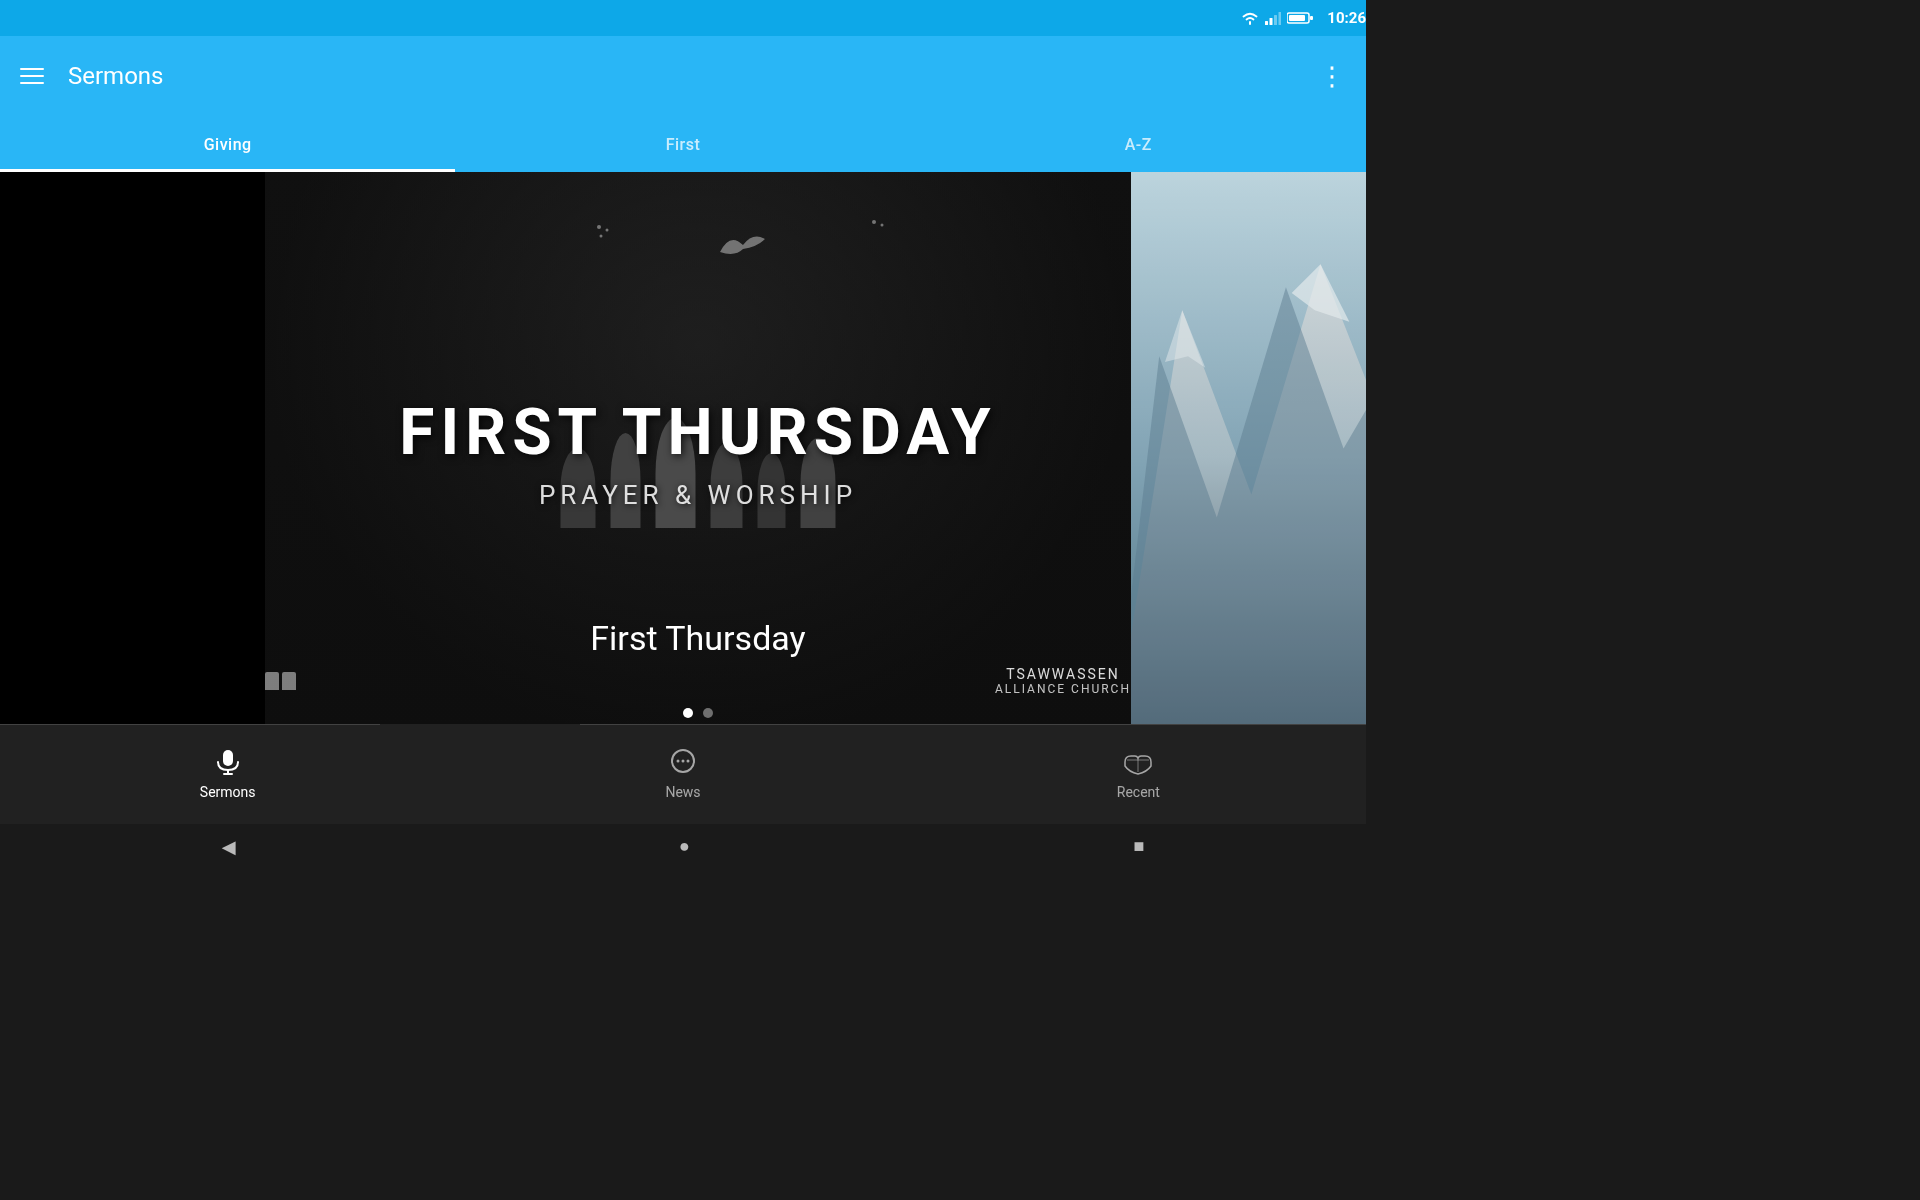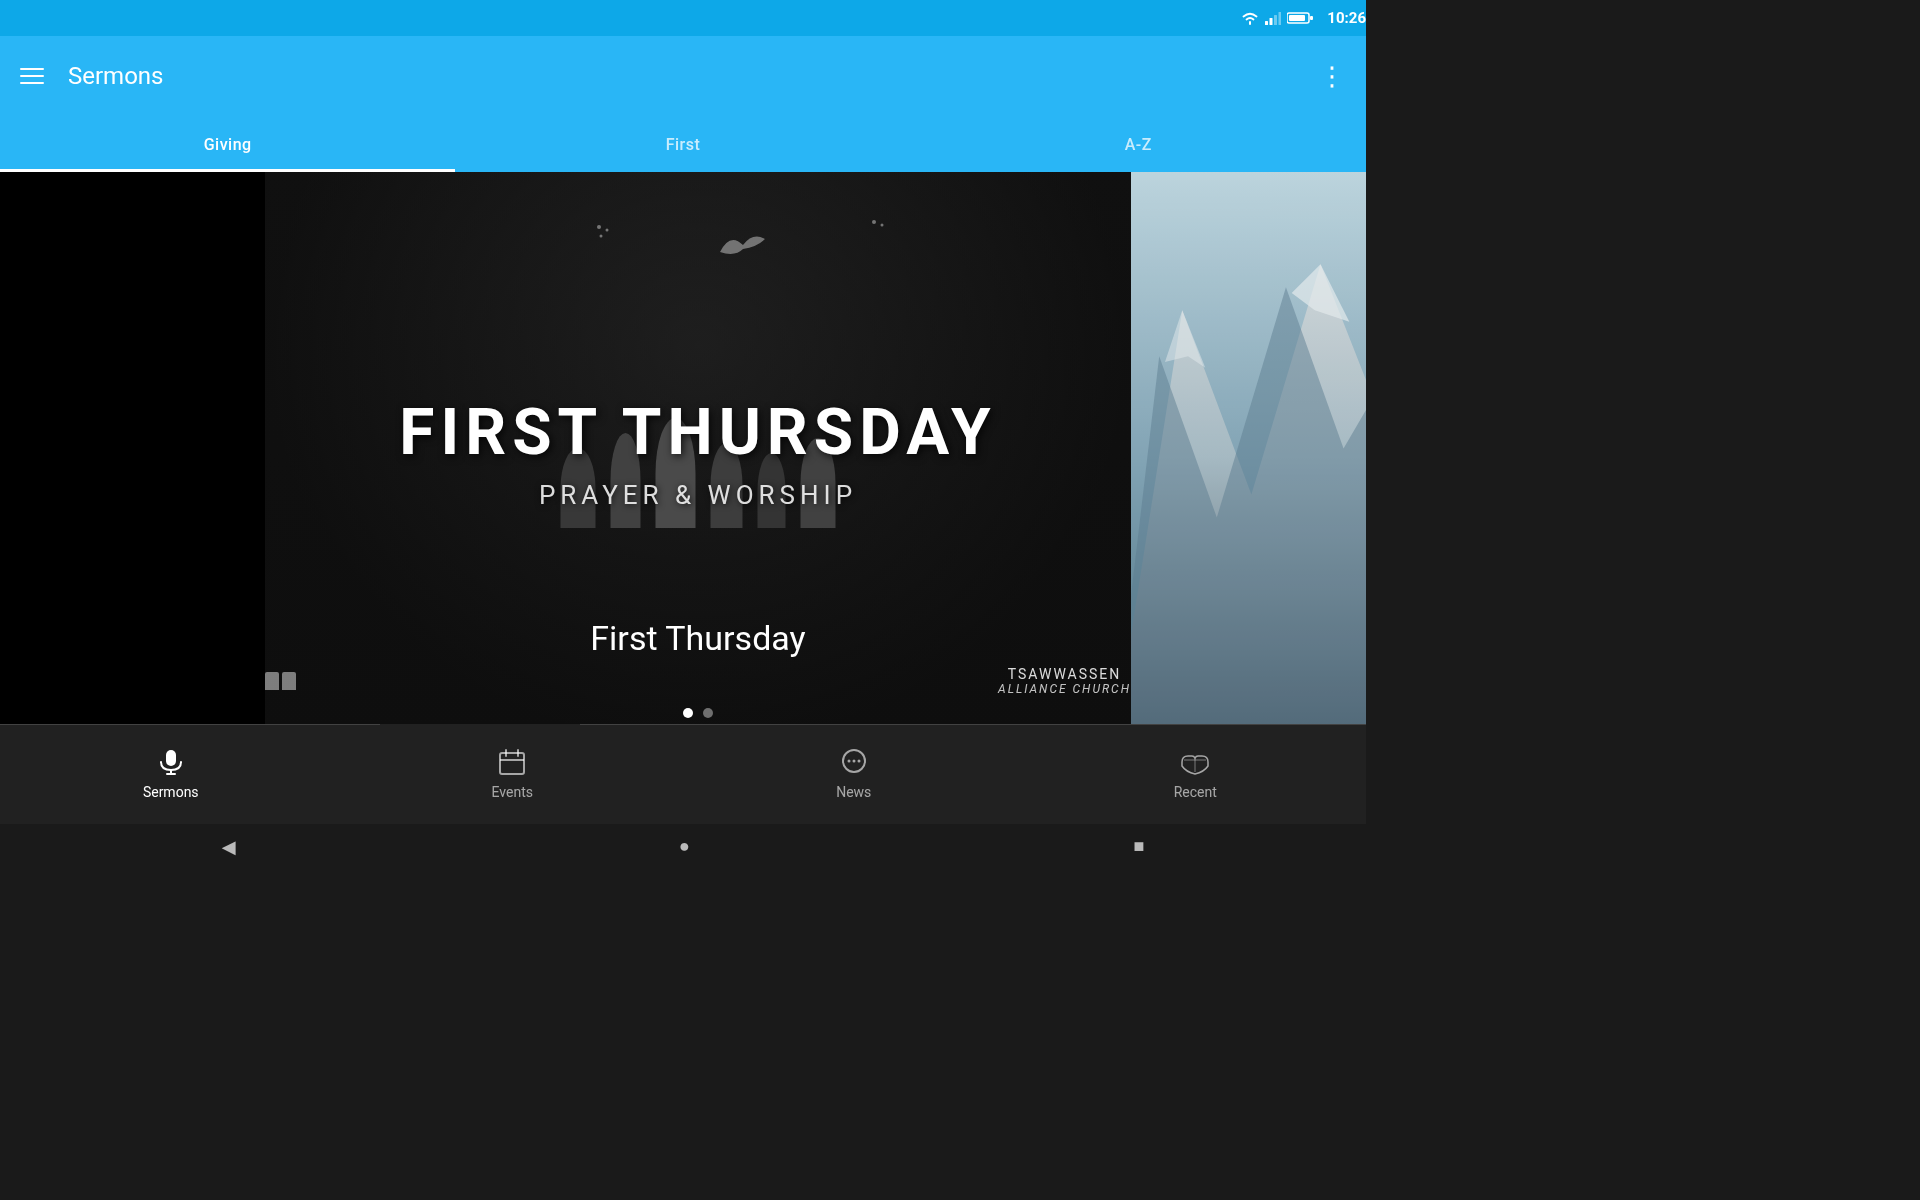--- a/index.html
+++ b/index.html
@@ -204,21 +204,20 @@
       font-size: 14px;
       color: rgba(255,255,255,0.85);
       letter-spacing: 2px;
       text-transform: uppercase;
     }
     .church-type {
       font-size: 12px;
       color: rgba(255,255,255,0.75);
       letter-spacing: 2px;
       text-transform: uppercase;
-      font-style: italic;
     }
 
     
     .dots-indicator {
       display: flex;
       justify-content: center;
       gap: 10px;
       margin-top: 12px;
     }
     .dot {
@@ -465,31 +464,20 @@
       <svg width="28" height="28" viewBox="0 0 28 28" fill="white">
         <rect x="9" y="2" width="10" height="16" rx="5" fill="white"></rect>
         <path d="M4 14 Q4 22 14 22 Q24 22 24 14" stroke="white" stroke-width="2" fill="none" stroke-linecap="round"></path>
         <line x1="14" y1="22" x2="14" y2="26" stroke="white" stroke-width="2" stroke-linecap="round"></line>
         <line x1="10" y1="26" x2="18" y2="26" stroke="white" stroke-width="2" stroke-linecap="round"></line>
       </svg>
     </div>
     <span class="nav-label">Sermons</span>
   </div>
 
-  <div class="nav-item">
-    <div class="nav-icon">
-      <svg width="28" height="28" viewBox="0 0 28 28" fill="rgba(255,255,255,0.6)">
-        <rect x="2" y="5" width="24" height="21" rx="2" stroke="rgba(255,255,255,0.6)" stroke-width="2" fill="none"></rect>
-        <line x1="8" y1="2" x2="8" y2="8" stroke="rgba(255,255,255,0.6)" stroke-width="2" stroke-linecap="round"></line>
-        <line x1="20" y1="2" x2="20" y2="8" stroke="rgba(255,255,255,0.6)" stroke-width="2" stroke-linecap="round"></line>
-        <line x1="2" y1="12" x2="26" y2="12" stroke="rgba(255,255,255,0.6)" stroke-width="2"></line>
-      </svg>
-    </div>
-    <span class="nav-label">Events</span>
-  </div>
 
 
   <div class="nav-item">
     <div class="nav-icon">
       <svg width="28" height="28" viewBox="0 0 28 28" fill="none">
         <circle cx="14" cy="13" r="11" stroke="rgba(255,255,255,0.6)" stroke-width="2"></circle>
         <circle cx="9" cy="13" r="1.5" fill="rgba(255,255,255,0.6)"></circle>
         <circle cx="14" cy="13" r="1.5" fill="rgba(255,255,255,0.6)"></circle>
         <circle cx="19" cy="13" r="1.5" fill="rgba(255,255,255,0.6)"></circle>
       </svg>

